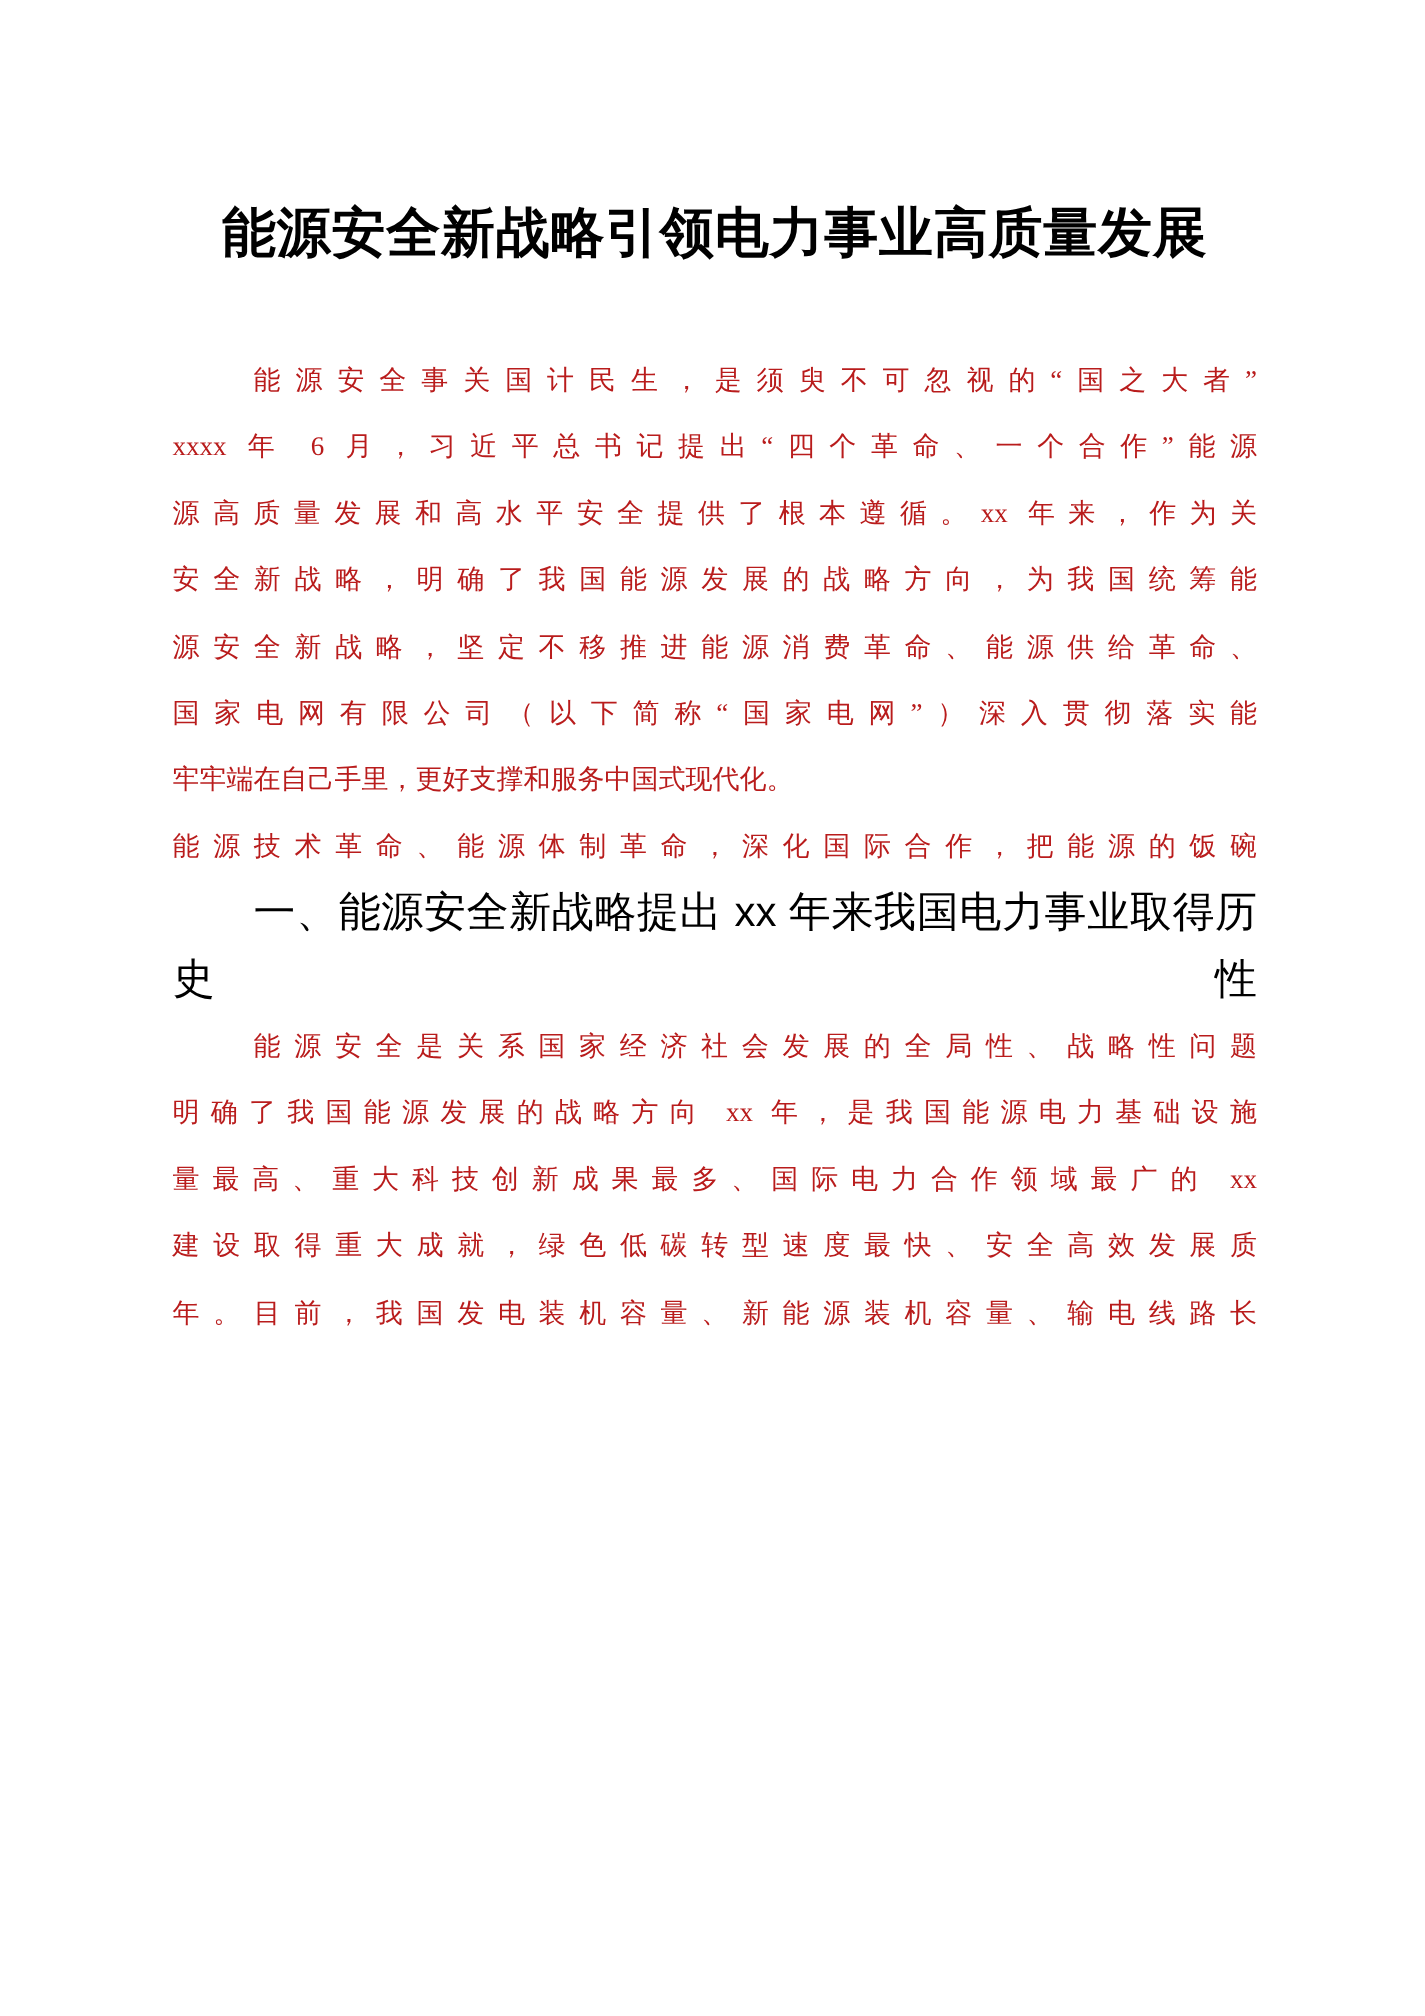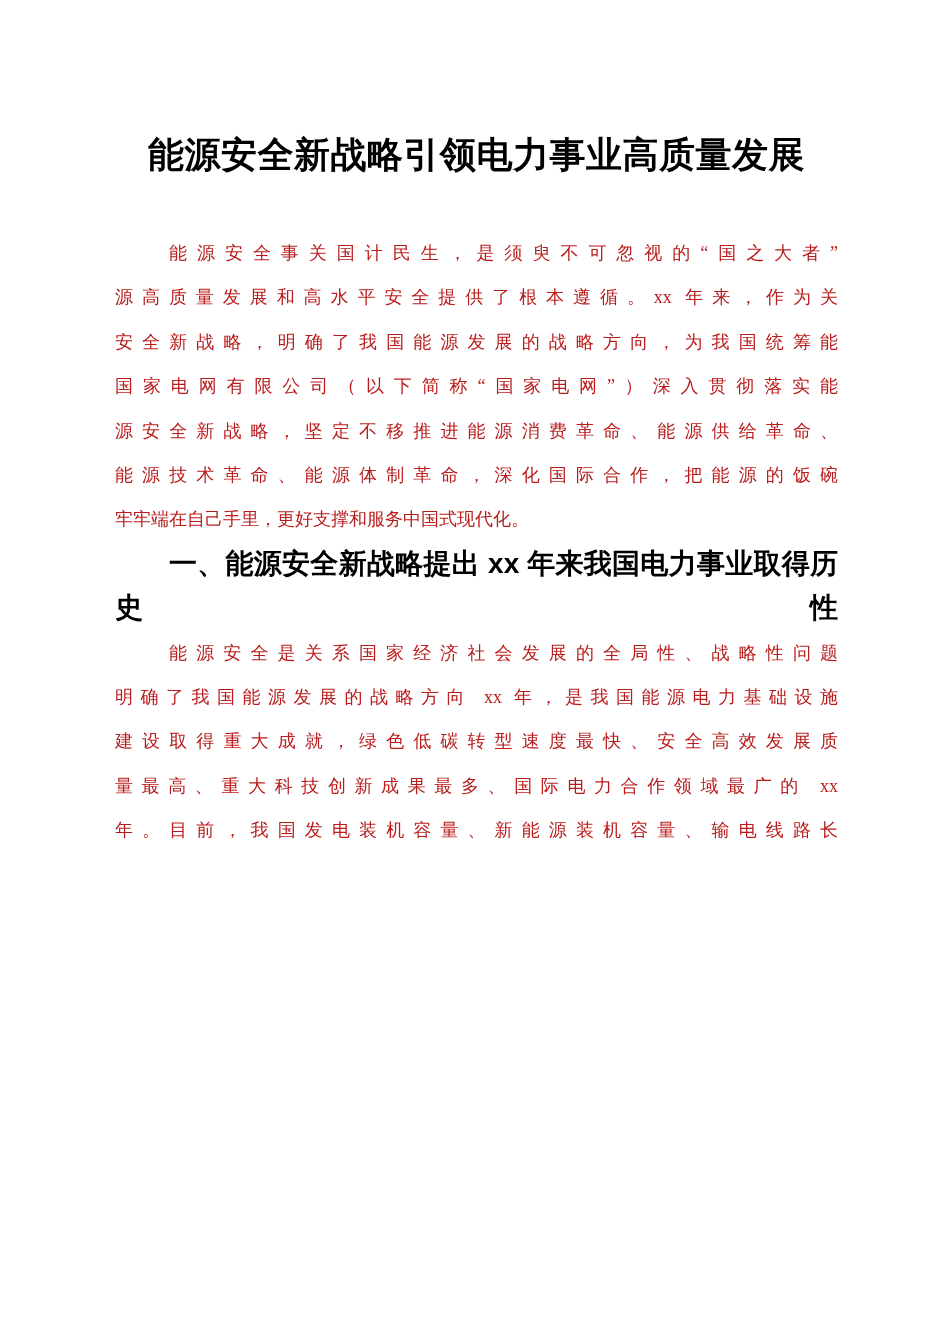--- a/index.html
+++ b/index.html
@@ -42,50 +42,51 @@
     white-space: normal;
   }
   .line.indent {
     text-indent: 54px; 
   }
   .line.last {
     text-align-last: left;
   }
   .heading .line {
     font-family: "Liberation Sans", sans-serif;
-    font-weight: 700;
+    font-weight: 400;
     font-size: 28px;
     color: #000000;
   }
 </style>
 </head>
 <body>
 
 <div class="page">
   <div class="content">
 
     <h1 class="doc-title">能源安全新战略引领电力事业高质量发展</h1>
 
     <div class="block paragraph">
       <p class="line indent">能源安全事关国计民生，是须臾不可忽视的“国之大者”</p>
+      <p class="line">xxxx 年 6 月，习近平总书记提出“四个革命、一个合作”能源</p>
       <p class="line">源高质量发展和高水平安全提供了根本遵循。xx 年来，作为关</p>
       <p class="line">安全新战略，明确了我国能源发展的战略方向，为我国统筹能</p>
+      <p class="line">源安全新战略，坚定不移推进能源消费革命、能源供给革命、</p>
       <p class="line">国家电网有限公司（以下简称“国家电网”）深入贯彻落实能</p>
-      <p class="line">源安全新战略，坚定不移推进能源消费革命、能源供给革命、</p>
+      <p class="line last">牢牢端在自己手里，更好支撑和服务中国式现代化。</p>
       <p class="line">能源技术革命、能源体制革命，深化国际合作，把能源的饭碗</p>
-      <p class="line last">牢牢端在自己手里，更好支撑和服务中国式现代化。</p>
     </div>
 
     <div class="block heading">
       <p class="line indent">一、能源安全新战略提出 xx 年来我国电力事业取得历史性</p>
     </div>
 
     <div class="block paragraph">
       <p class="line indent">能源安全是关系国家经济社会发展的全局性、战略性问题</p>
       <p class="line">明确了我国能源发展的战略方向 xx 年，是我国能源电力基础设施</p>
+      <p class="line">量最高、重大科技创新成果最多、国际电力合作领域最广的 xx</p>
       <p class="line">建设取得重大成就，绿色低碳转型速度最快、安全高效发展质</p>
-      <p class="line">量最高、重大科技创新成果最多、国际电力合作领域最广的 xx</p>
       <p class="line">年。目前，我国发电装机容量、新能源装机容量、输电线路长</p>
 
     </div>
 
   </div>
 </div>
 
 </body></html>

